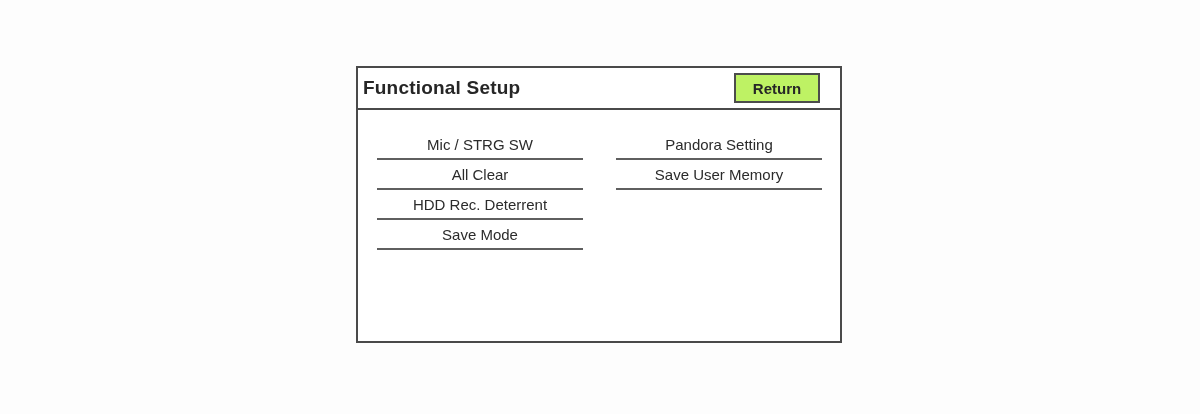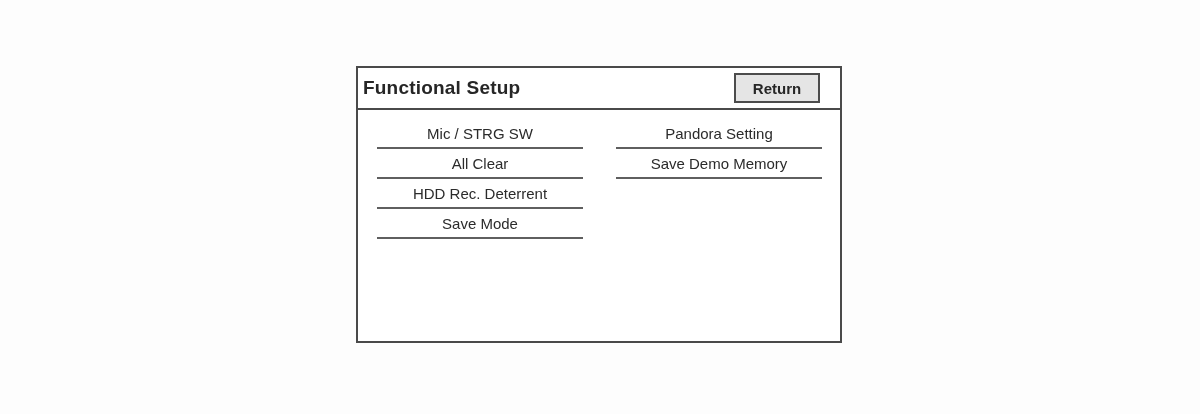--- a/index.html
+++ b/index.html
@@ -38,38 +38,38 @@
     letter-spacing: 0.2px;
     padding-left: 5px;
     color: #262626;
     white-space: nowrap;
   }
   .return-button {
     width: 82px;
     height: 26px;
     border: 2px solid #4c4c4c;
     margin-right: 20px;
-    background: #e5e5e5;
+    background: #bef264;
     display: flex;
     align-items: center;
     justify-content: center;
     font-size: 15px;
     font-weight: bold;
     color: #262626;
     cursor: pointer;
     flex: 0 0 auto;
     text-align: center;
   }
   .panel-body {
     position: relative;
     height: 229px;
   }
   .menu-col {
     position: absolute;
-    top: 9px;
+    top: 20px;
     width: 206px;
   }
   .menu-col.left  { left: 19px; }
   .menu-col.right { left: 258px; text-align: center; }
   .menu-item {
     height: 30px;
     box-sizing: border-box;
     border-bottom: 2px solid #5f5f5f;
     display: flex;
     align-items: center;
@@ -90,16 +90,16 @@
   </div>
   <div class="panel-body">
     <div class="menu-col left">
       <div class="menu-item">Mic / STRG SW</div>
       <div class="menu-item">All Clear</div>
       <div class="menu-item">HDD Rec. Deterrent</div>
       <div class="menu-item">Save Mode</div>
     </div>
     <div class="menu-col right">
       <div class="menu-item">Pandora Setting</div>
-      <div class="menu-item">Save Demo Memory</div>
+      <div class="menu-item">Save User Memory</div>
     </div>
   </div>
 </div>
 
 </body></html>

